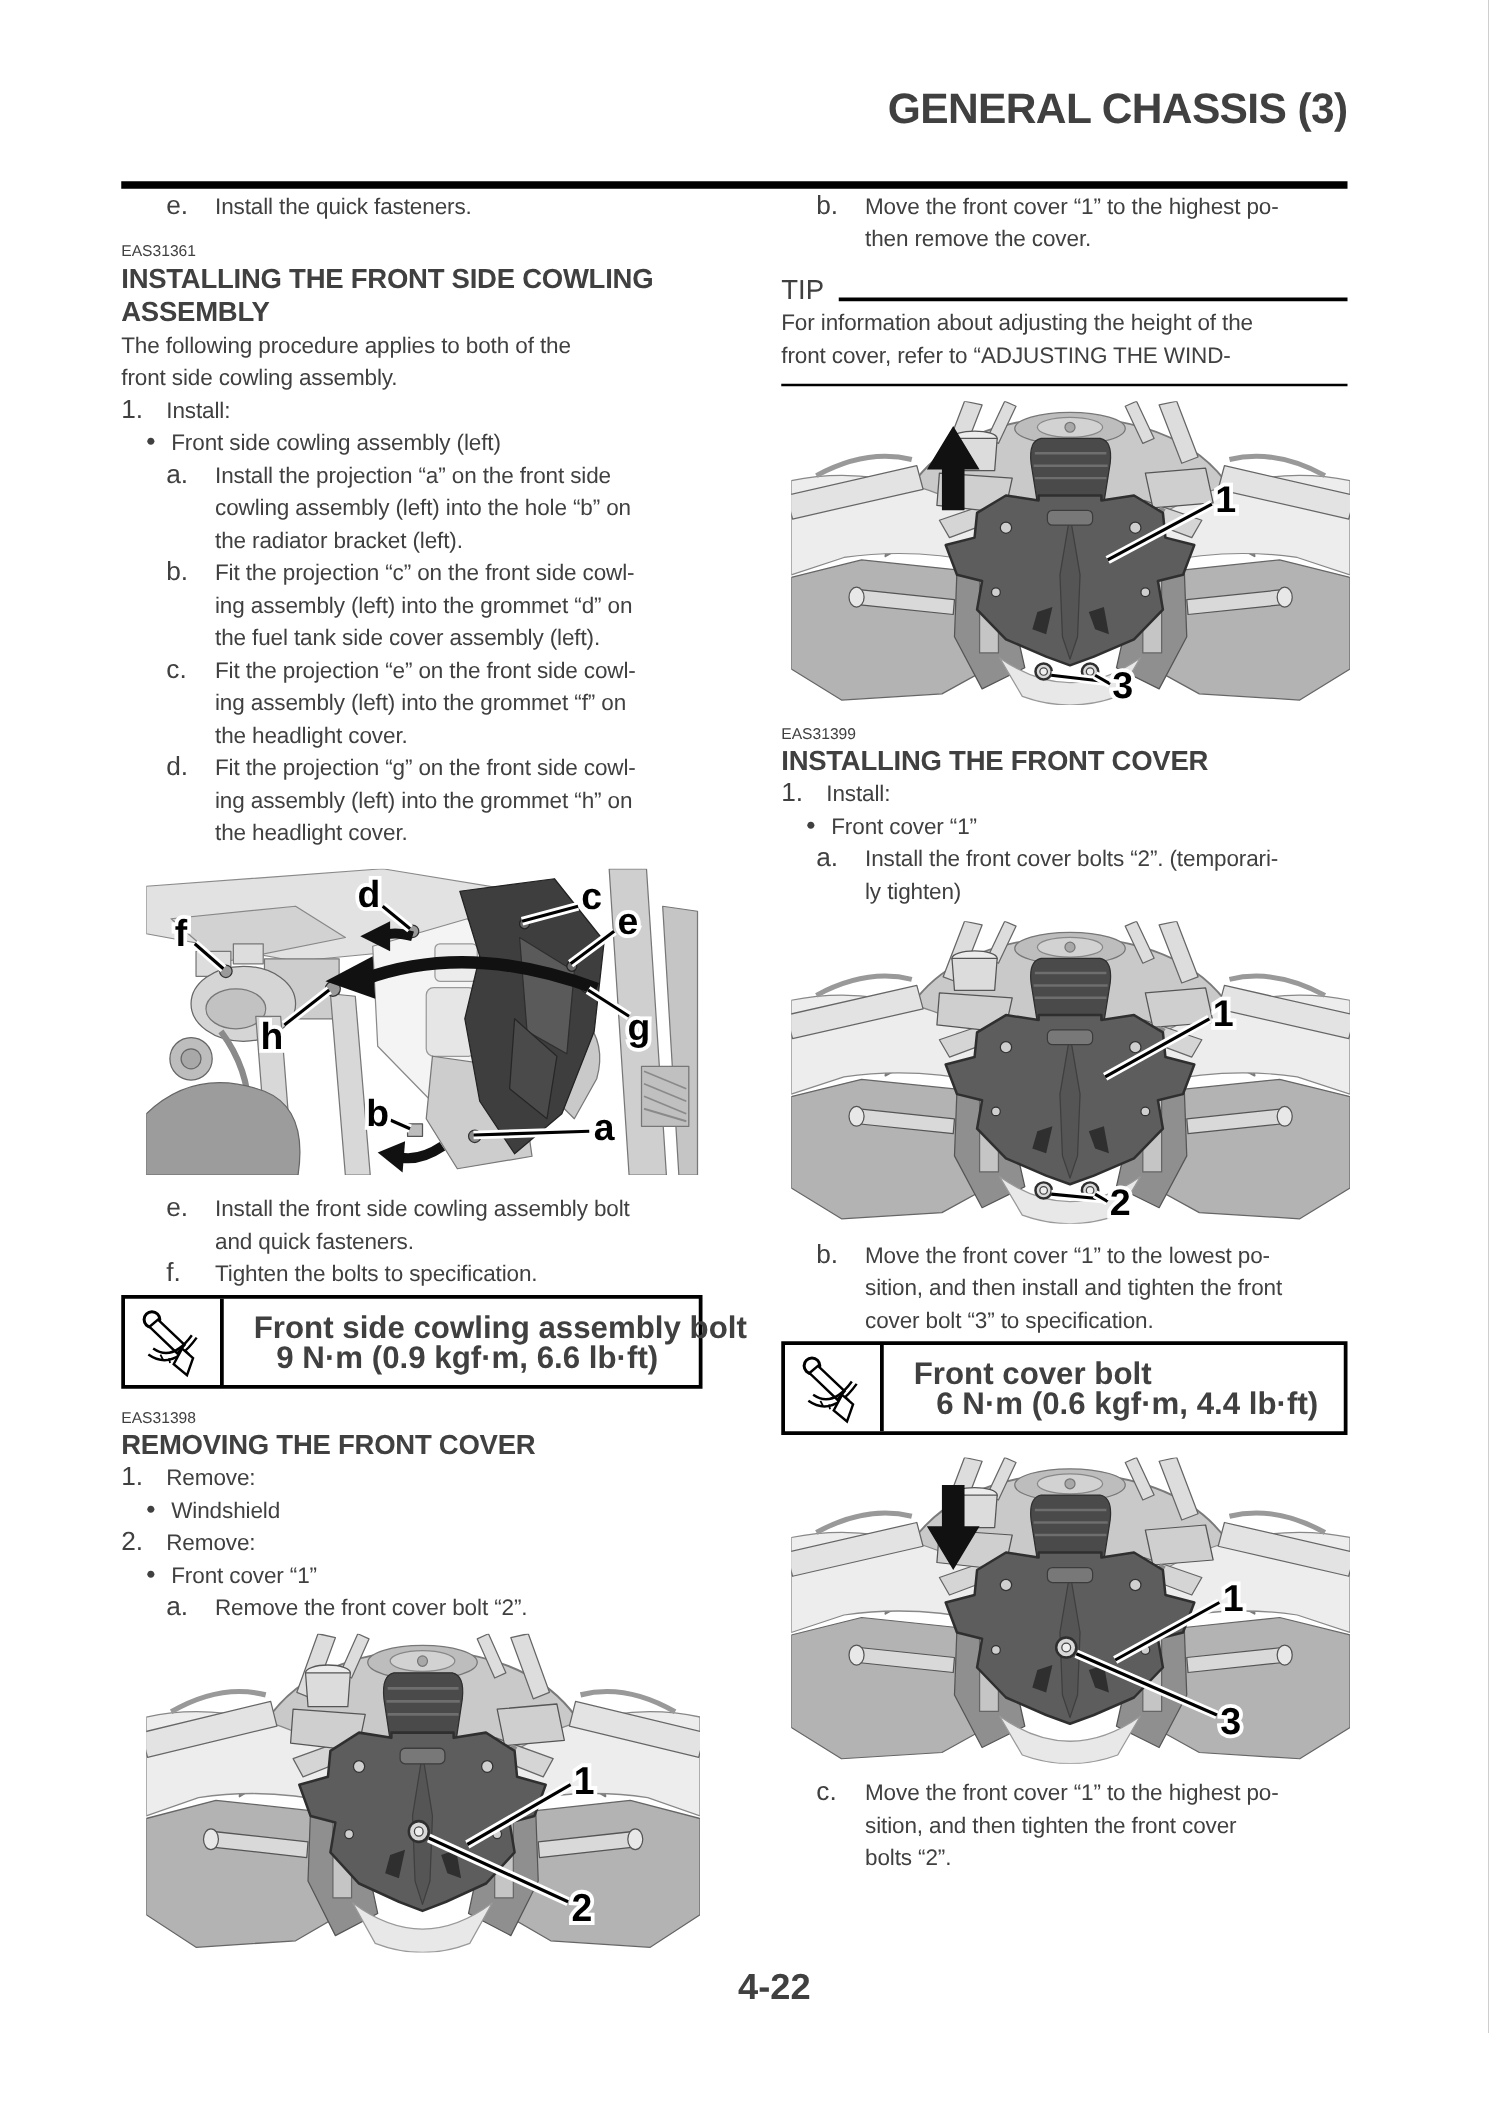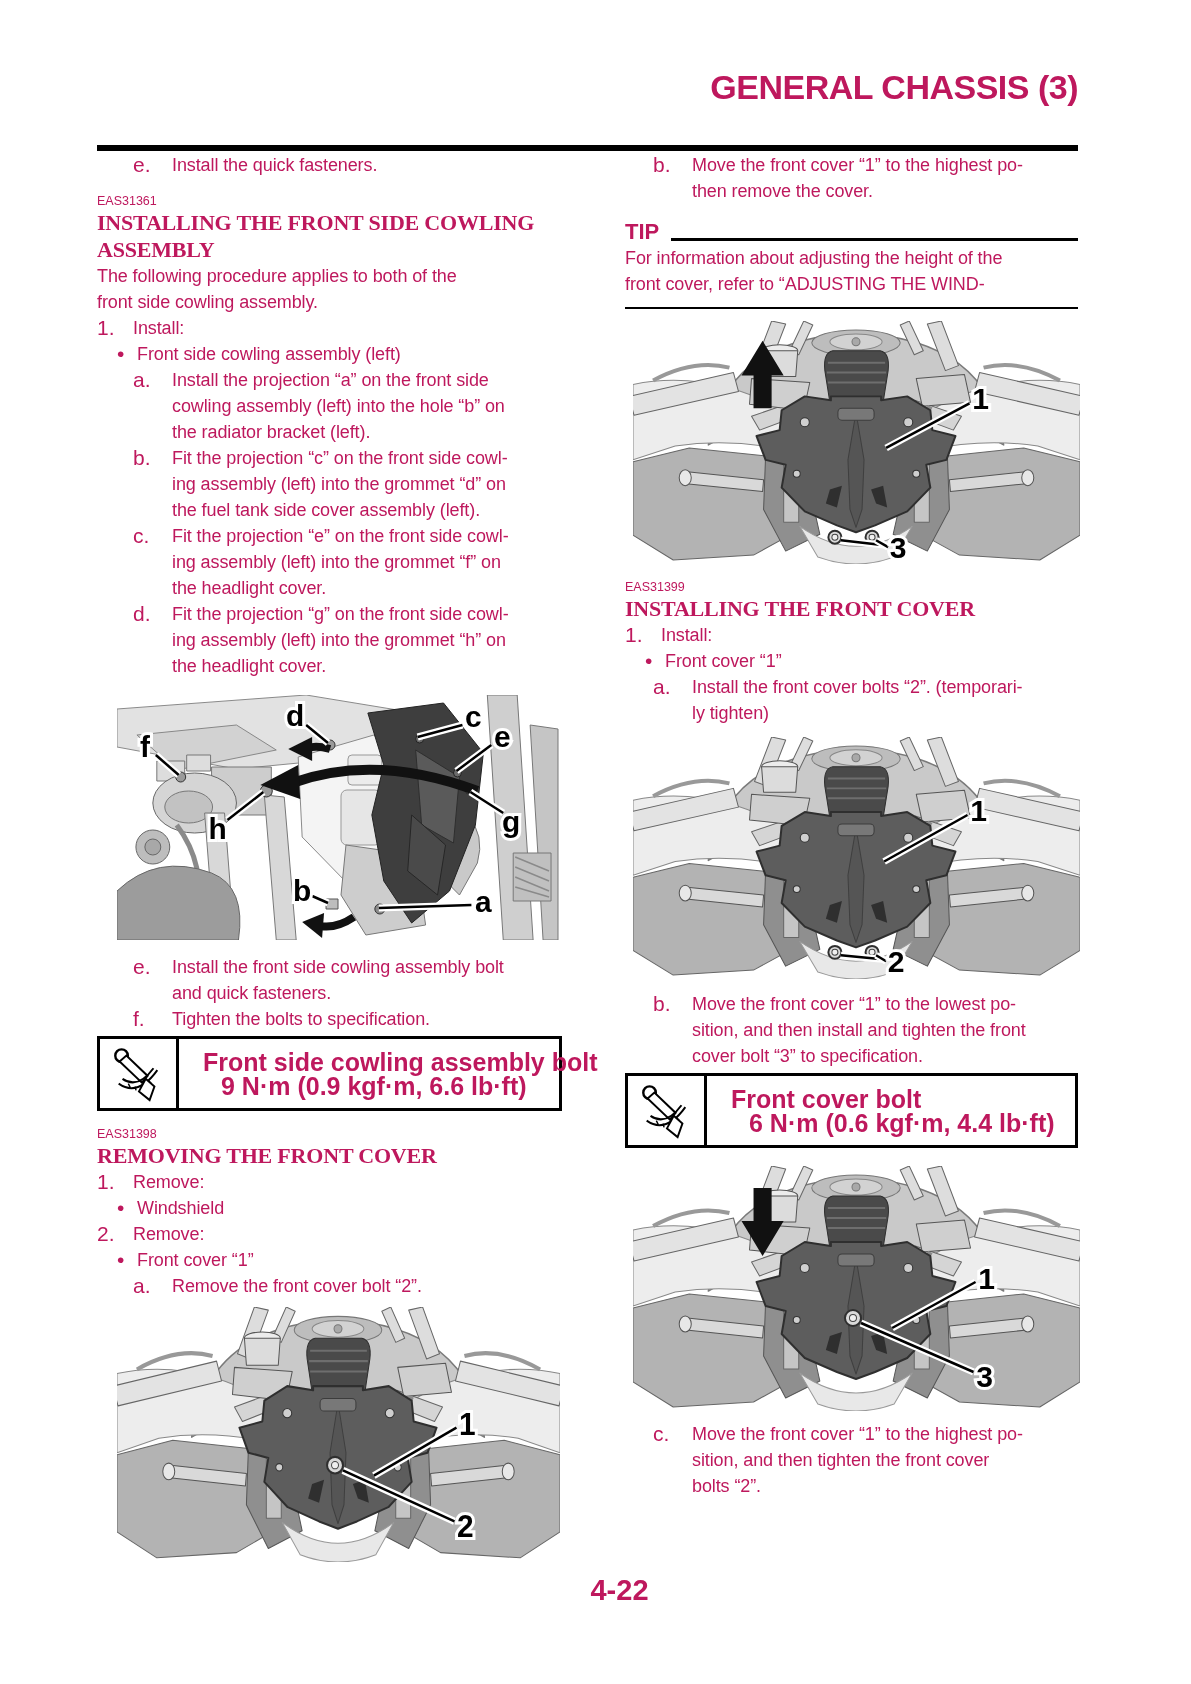--- a/index.html
+++ b/index.html
@@ -1,38 +1,38 @@
 <!DOCTYPE html>
 <html><head>
 <meta charset="utf-8">
 <style>
   html,body{margin:0;padding:0;background:#888;}
-  .page{position:relative;width:1191px;height:1684px;background:#fff;color:#be185d;
+  .page{position:relative;width:1191px;height:1684px;background:#fff;color:#404040;
         font-family:"Liberation Sans", sans-serif;overflow:hidden;margin:0 auto;}
   .page-title{position:absolute;top:68px;right:113px;font-size:34px;font-weight:bold;
               letter-spacing:-0.5px;white-space:nowrap;}
   .title-rule{position:absolute;top:145px;left:97px;width:981px;height:6px;background:#000;}
   .col{position:absolute;top:152px;}
   .col-left{left:97px;width:465px;}
   .col-right{left:625px;width:453px;}
   .line{height:26px;line-height:26px;font-size:18px;letter-spacing:-0.1px;white-space:nowrap;}
   .section{margin-top:16px;}
   .eas{font-size:12.5px;line-height:15px;height:15px;white-space:nowrap;}
-  .hline{font-size:22px;font-weight:bold;height:27px;line-height:27px;white-space:nowrap;letter-spacing:-0.2px;font-family:Liberation Serif, serif;}
+  .hline{font-size:22px;font-weight:bold;height:27px;line-height:27px;white-space:nowrap;letter-spacing:-0.2px;}
   .substep{display:flex;padding-left:36px;}
   .col-right .substep{padding-left:28px;}
   .substep .marker{width:39px;flex:none;}
   .numbered{display:flex;}
   .numbered .marker{width:36px;flex:none;}
   .bullet{display:flex;padding-left:20px;}
   .bullet .marker{width:20px;flex:none;}
   .marker{font-size:21px;line-height:26px;height:26px;}
   .tip{margin-top:15px;}
   .tip-head{display:flex;align-items:flex-end;height:26px;}
-  .tip-label{font-weight:bold;font-size:22px;line-height:26px;}
+  .tip-label{font-weight:normal;font-size:22px;line-height:26px;}
   .tip-rule{flex:1;height:3px;background:#000;margin-left:12px;margin-bottom:4px;}
   .tip-endrule{height:2px;background:#000;margin-top:10px;}
   .torque{display:flex;border:3px solid #000;margin-top:4px;height:75px;box-sizing:border-box;}
   .torque-icon{width:76px;flex:none;border-right:3px solid #000;display:flex;align-items:center;justify-content:center;}
   .torque-text{flex:1;display:flex;flex-direction:column;justify-content:center;padding-left:24px;}
   .torque-name,.torque-value{font-weight:bold;font-size:25px;line-height:24px;white-space:nowrap;}
   .torque-value{padding-left:18px;}
   svg.figure{display:block;}
   #fig-side_cowling{margin:16px 0 14px 20px;width:443px;height:245px;}
   #fig-remove_a{margin:8px 0 0 20px;width:443px;height:255px;}

